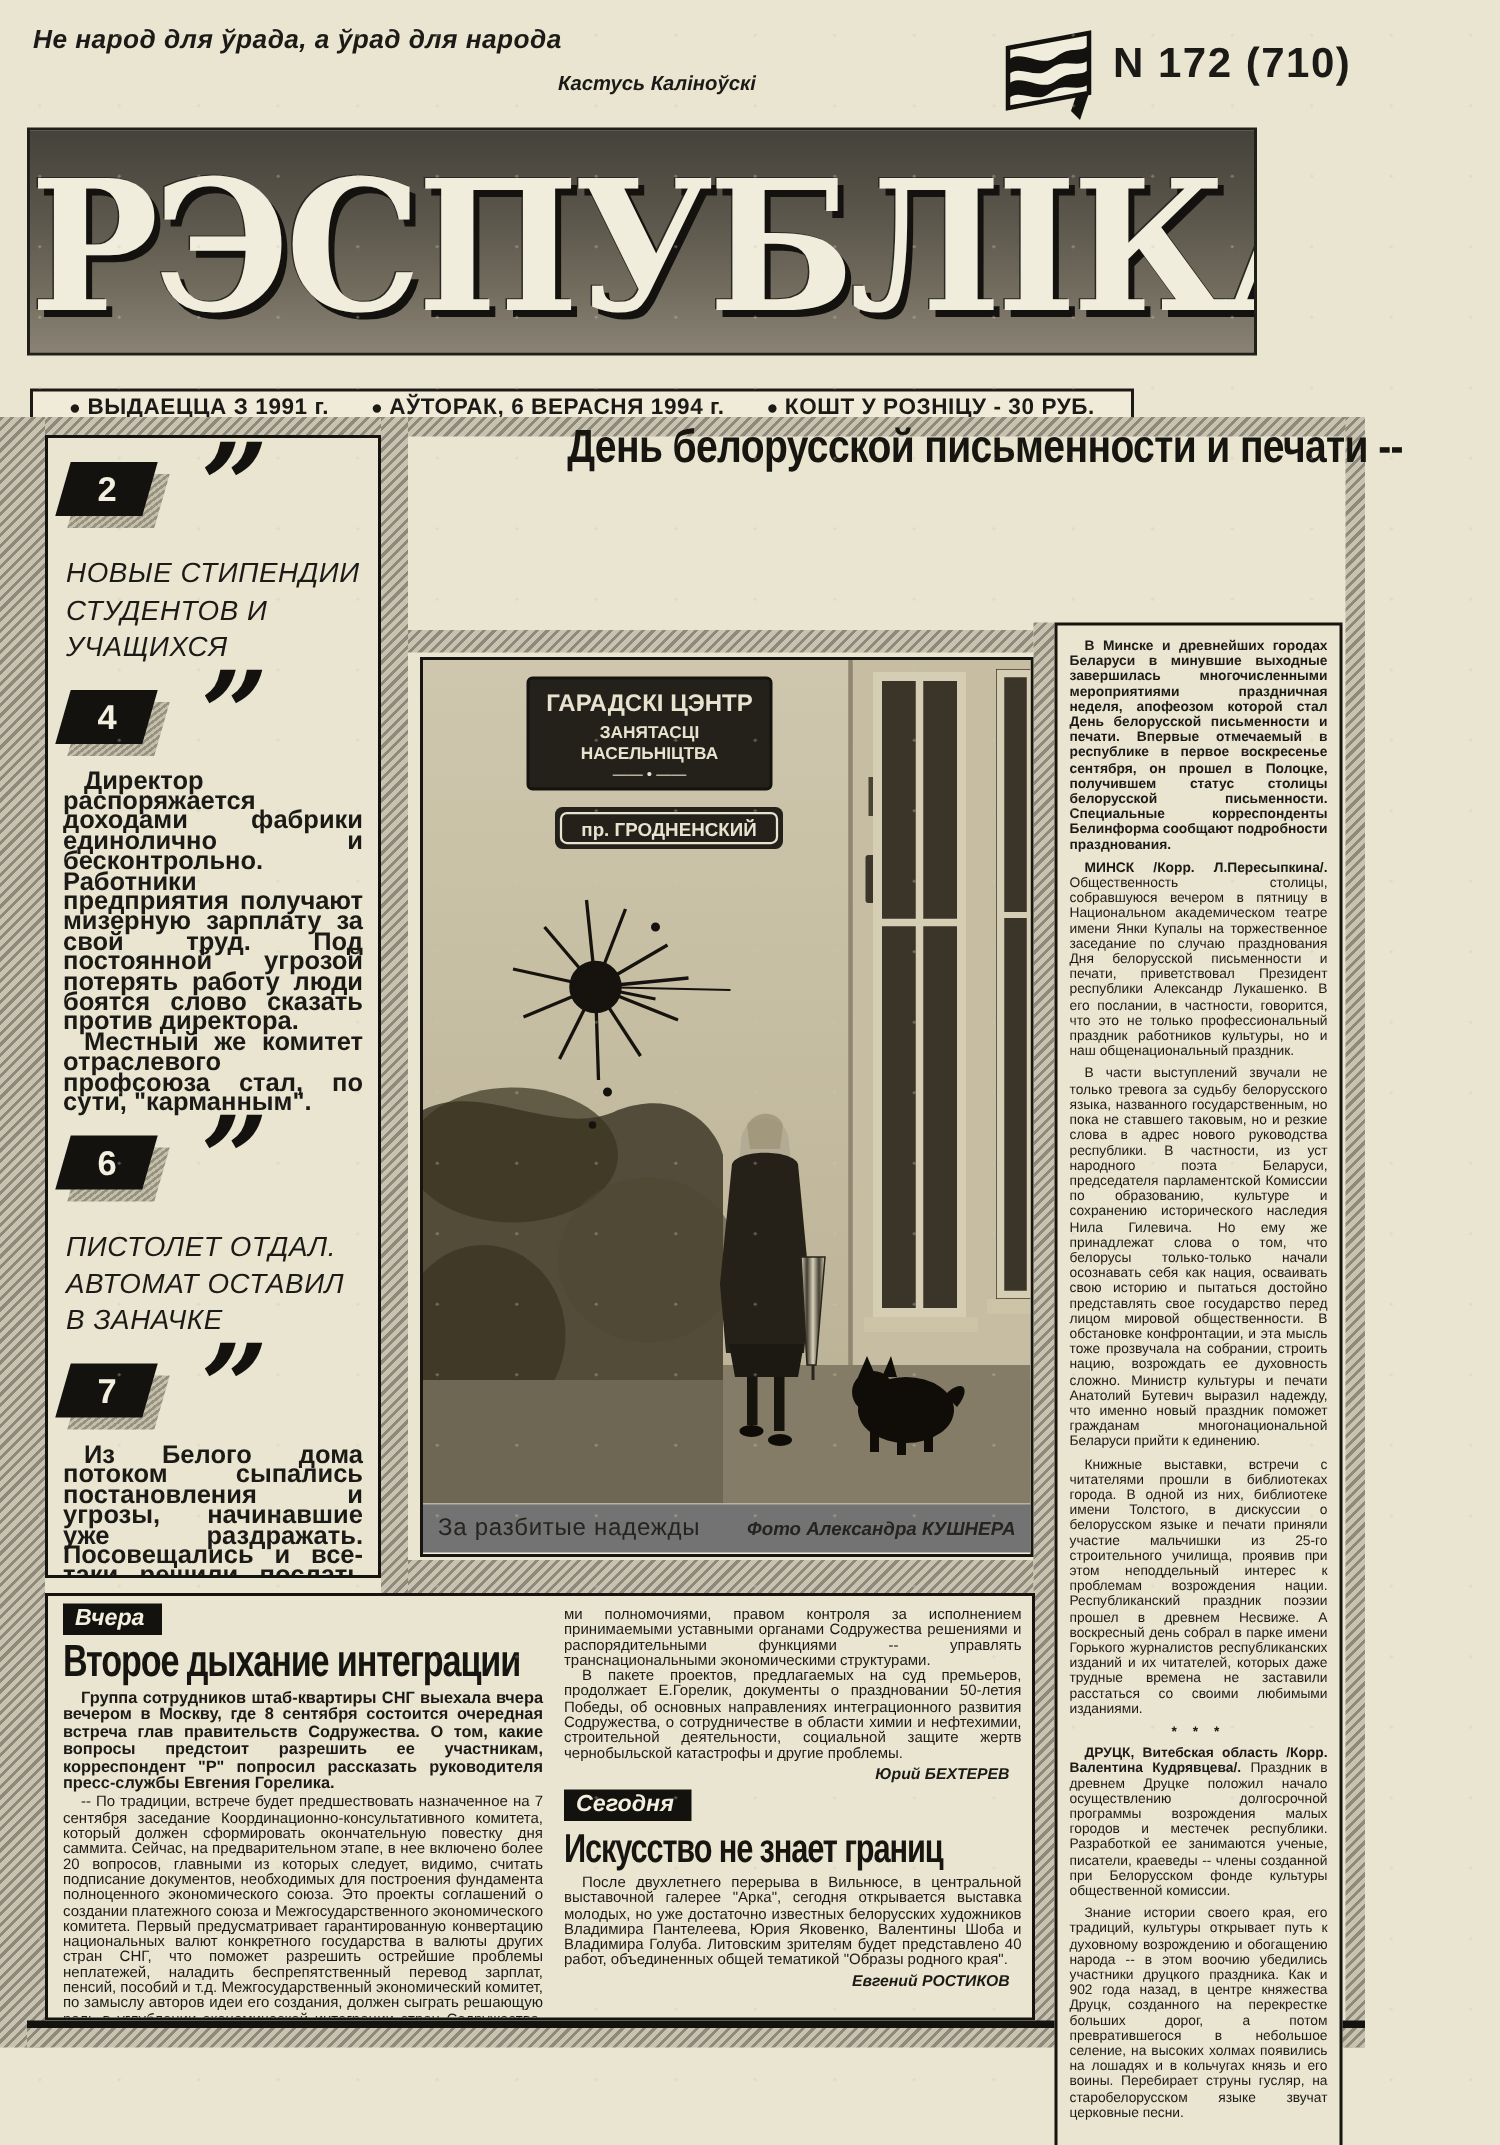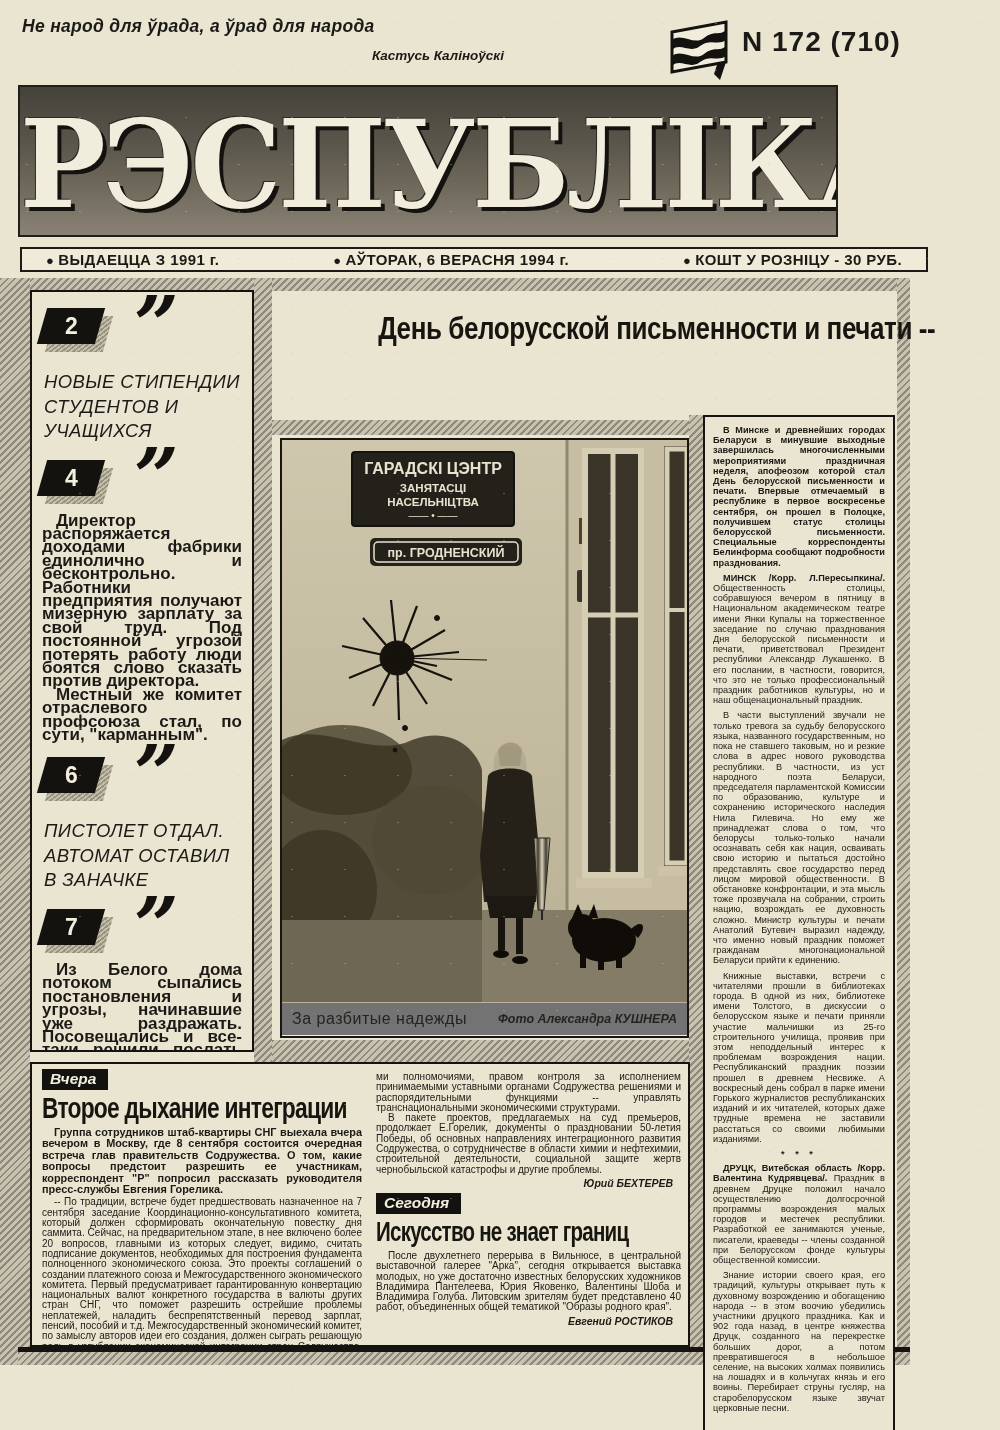--- a/index.html
+++ b/index.html
@@ -22,21 +22,21 @@
     text-align:center;overflow:hidden;
   }
   .masthead-title{
     font-family:"DejaVu Serif","Liberation Serif",serif;
     font-weight:bold;font-size:114px;line-height:146px;color:#f1eddd;
     letter-spacing:-3px;white-space:nowrap;
     text-shadow:4px 4px 0 #14120e, -1px -1px 0 #2a2822;
     transform:scaleY(1.06);transform-origin:center top;
   }
   .info-bar{
-    left:20px;top:247px;width:908px;height:25px;box-sizing:border-box;
+    left:20px;top:259px;width:736px;height:25px;box-sizing:border-box;
     border:2px solid #1c1a16;background:#efebd8;
     display:flex;align-items:center;justify-content:space-between;
     padding:0 24px;font-weight:bold;font-size:15px;letter-spacing:.4px;white-space:nowrap;
   }
   .info-bar .seg::before{content:"● ";font-size:13px;}
   
   .hatch-top{left:18px;top:278px;width:892px;height:13px;}
   .hatch-left{left:0px;top:278px;width:30px;height:1087px;}
   .hatch-right{left:897px;top:278px;width:13px;height:1087px;}
   .hatch-mid{left:254px;top:278px;width:18px;height:784px;}
@@ -62,21 +62,21 @@
     font-family:"DejaVu Serif",serif;font-weight:bold;font-style:italic;
     font-size:78px;line-height:46px;color:#14120e;letter-spacing:-4px;
   }
   .q-head{
     font-style:italic;font-size:18.5px;line-height:24.5px;font-weight:500;
     letter-spacing:.4px;margin:12px 0 10px 2px;text-transform:uppercase;
   }
   .q-body{font-weight:bold;font-size:17px;line-height:13.4px;text-align:justify;margin:4px 0 10px 0;}
   .q-body p{margin:0 0 0 0;text-indent:14px;}
   
-  .headline-block{left:272px;top:308px;width:506px;height:128px;text-align:center;padding-right:6px;box-sizing:border-box;}
+  .headline-block{left:272px;top:277px;width:506px;height:128px;text-align:center;padding-right:6px;box-sizing:border-box;}
   .headline-block .hl{height:41px;line-height:41px;white-space:nowrap;}
   .headline-block .hl span{
     display:inline-block;transform:scaleX(.84);transform-origin:right center;
     font-weight:bold;font-size:31px;letter-spacing:-.5px;color:#17150f;
   }
   
   .photo-box{
     left:280px;top:438px;width:409px;height:600px;box-sizing:border-box;
     border:2px solid #17150f;background:#f2eedd;
   }

